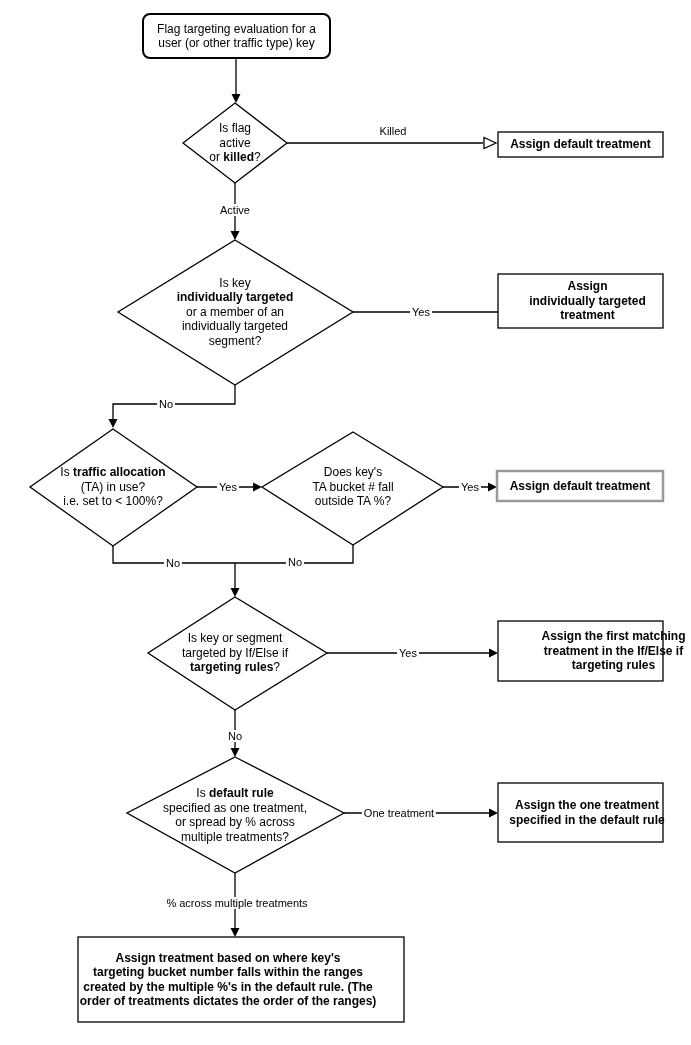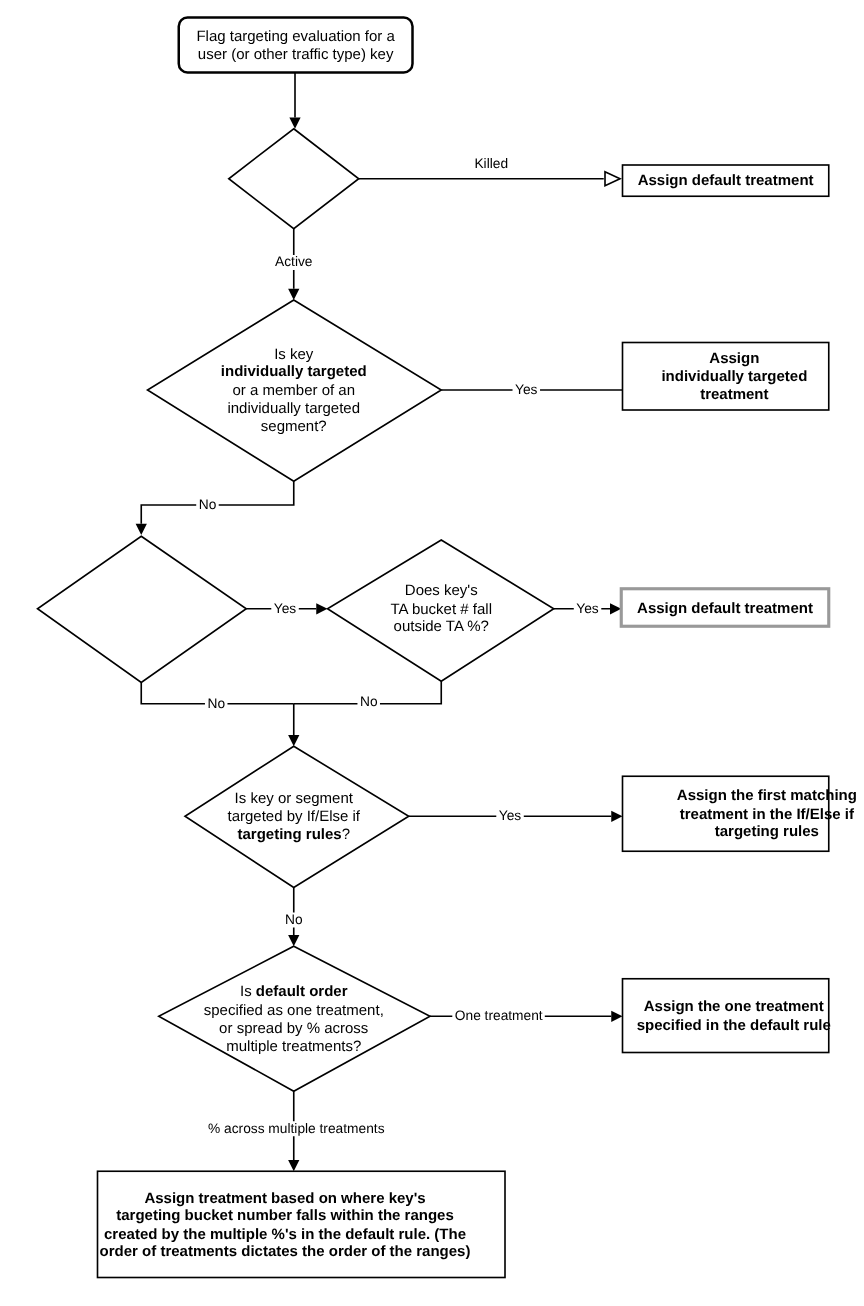--- a/index.html
+++ b/index.html
@@ -94,56 +94,62 @@
     <polygon class="shape" points="235,757 344,813 235,873 127,813"></polygon>
     <rect class="shape" x="498" y="783" width="165" height="59"></rect>
     <rect class="shape" x="78" y="937" width="326" height="85"></rect>
   </svg>
 
   <div class="ntext" style="left:145px;top:16px;width:183px;height:40px;">
     <div class="tx lines">Flag targeting evaluation for a
 user (or other traffic type) key</div>
   </div>
 
+  <div class="ntext" style="left:165px;top:113px;width:140px;height:60px;">
+    <div class="tx"><span>Is flag</span><br><span>active</span><br><span>or </span><b>killed</b><span>?</span></div>
+  </div>
 
   <div class="ntext" style="left:499px;top:132px;width:163px;height:25px;">
     <div class="tx lines bold">Assign default treatment</div>
   </div>
 
   <div class="ntext" style="left:140px;top:272px;width:190px;height:80px;">
     <div class="tx"><span>Is key</span><br><b>individually targeted</b><br><span>or a member of an</span><br><span>individually targeted</span><br><span>segment?</span></div>
   </div>
 
   <div class="ntext" style="left:499px;top:274px;width:177px;height:54px;">
     <div class="tx lines bold">Assign
 individually targeted
 treatment</div>
   </div>
 
+  <div class="ntext" style="left:23px;top:457px;width:180px;height:60px;">
+    <div class="tx"><span>Is </span><b>traffic allocation</b><br><span>(TA) in use?</span><br><span>i.e. set to &lt; 100%?</span></div>
+  </div>
 
   <div class="ntext" style="left:263px;top:457px;width:180px;height:60px;">
     <div class="tx"><span>Does key's</span><br><span>TA bucket # fall</span><br><span>outside TA %?</span></div>
   </div>
 
   <div class="ntext" style="left:499px;top:471px;width:162px;height:30px;">
     <div class="tx lines bold">Assign default treatment</div>
   </div>
 
   <div class="ntext" style="left:145px;top:623px;width:180px;height:60px;">
     <div class="tx"><span>Is key or segment</span><br><span>targeted by If/Else if</span><br><b>targeting rules</b><span>?</span></div>
   </div>
 
   <div class="ntext" style="left:499px;top:621px;width:163px;height:60px;padding-left:33px;">
     <div class="tx lines bold">Assign the first matching
 treatment in the If/Else if
 targeting rules</div>
   </div>
 
   <div class="ntext" style="left:140px;top:785px;width:190px;height:60px;">
-    <div class="tx"><span>Is </span><b>default order</b><br><span>specified as one treatment,</span><br><span>or spread by % across</span><br><span>multiple treatments?</span></div>
+    <div class="tx"><span>Is </span><b>default rule</b><br><span>specified as one treatment,</span><br><span>or spread by % across</span><br><span>multiple treatments?</span></div>
   </div>
 
   <div class="ntext" style="left:499px;top:783px;width:176px;height:59px;">
     <div class="tx lines bold">Assign the one treatment
 specified in the default rule</div>
   </div>
 
   <div class="ntext" style="left:80px;top:939px;width:296px;height:81px;">
     <div class="tx lines bold">Assign treatment based on where key's
 targeting bucket number falls within the ranges

